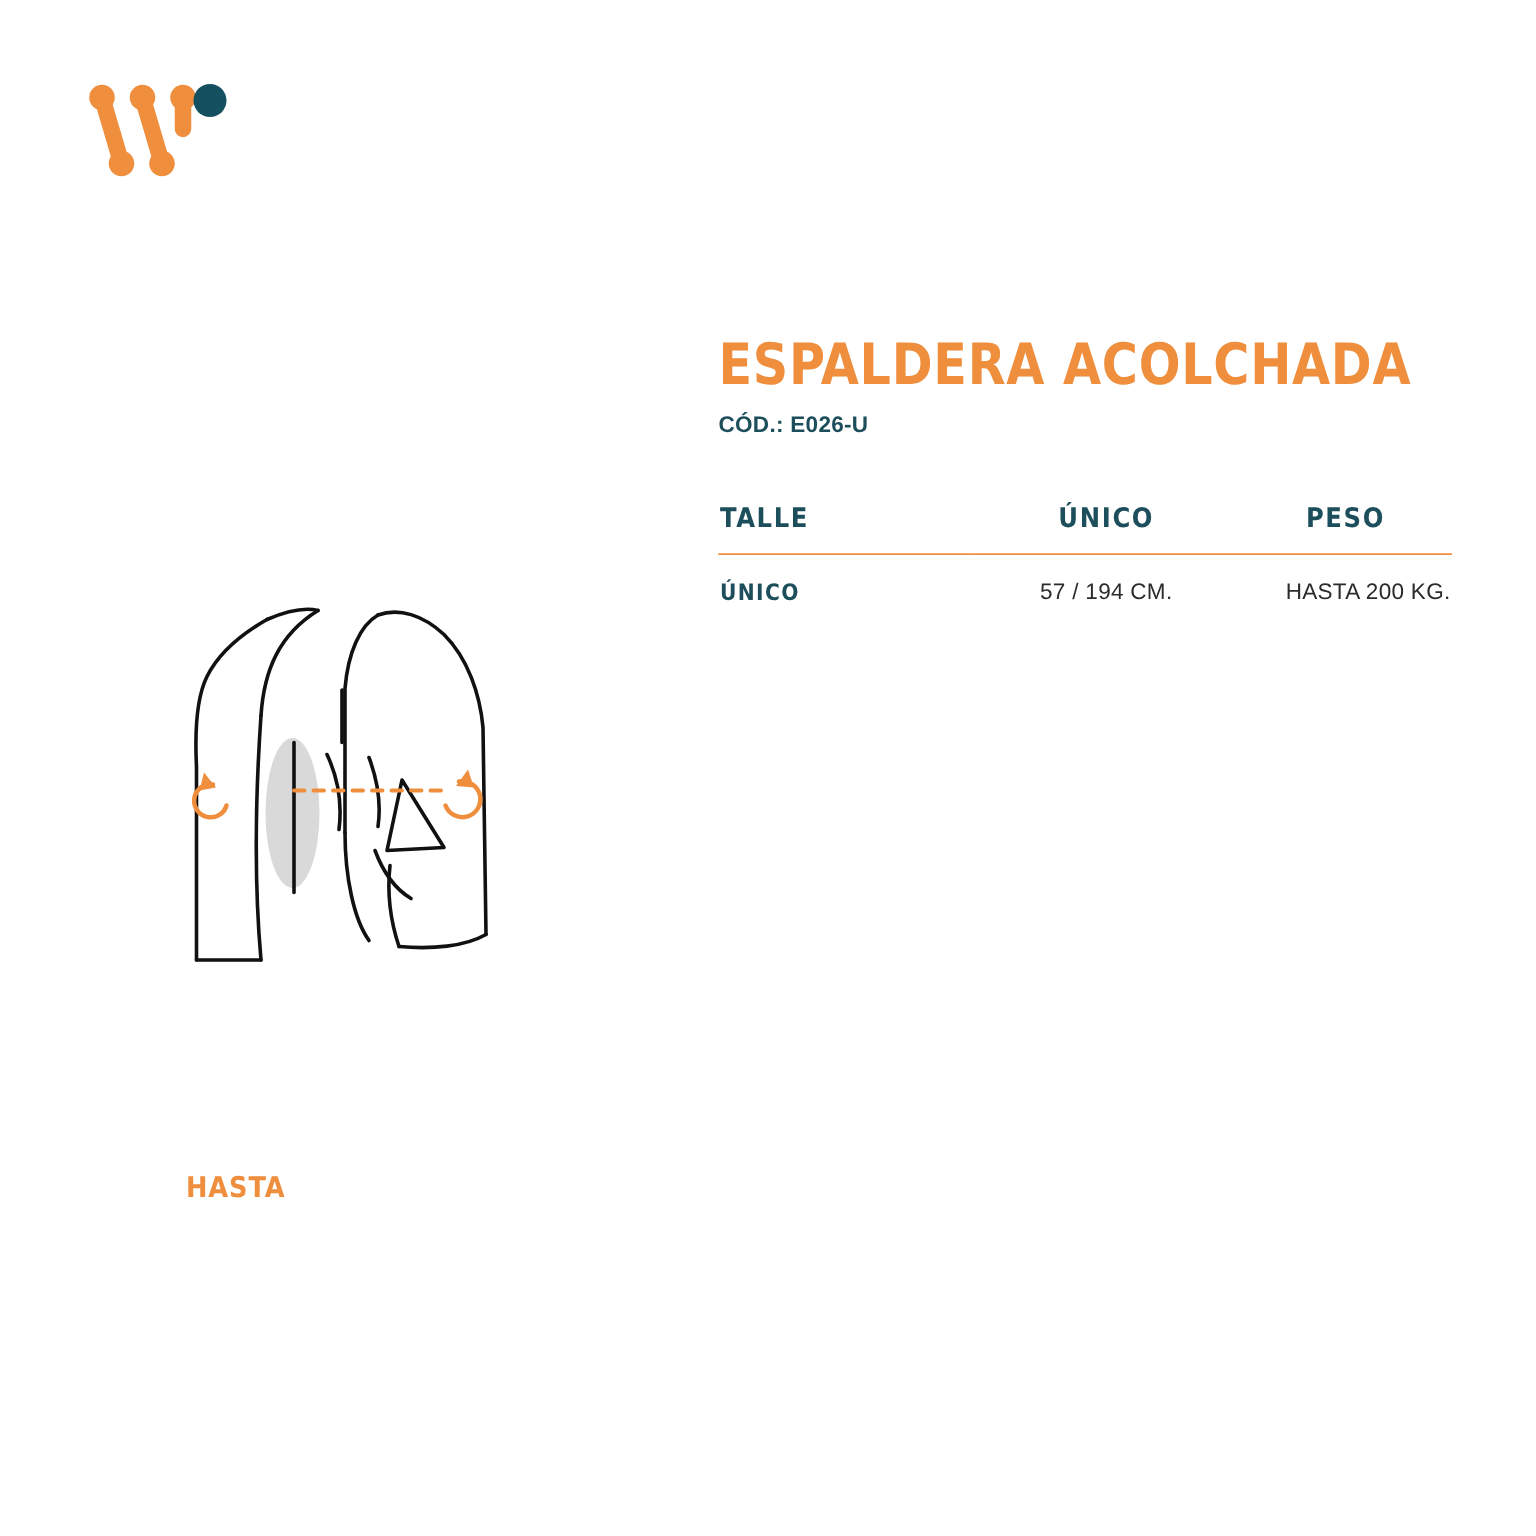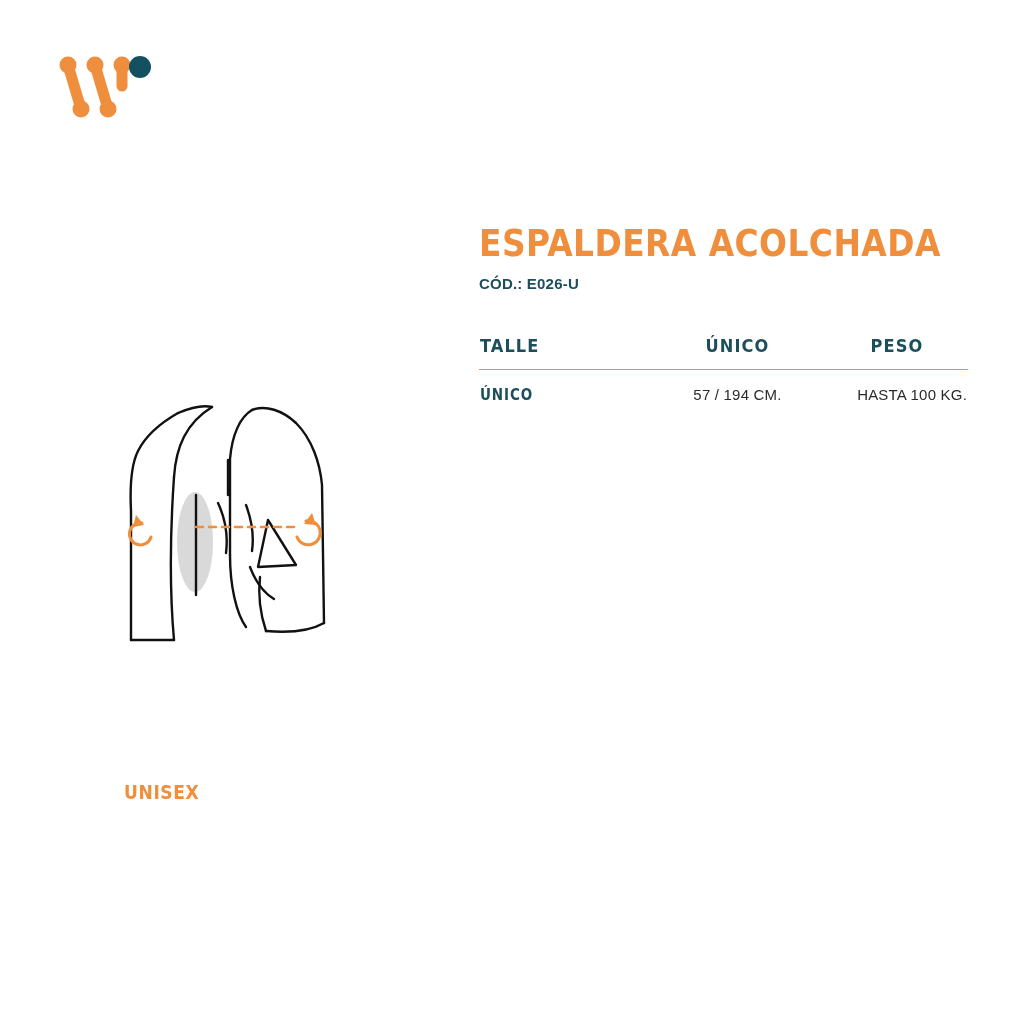--- a/index.html
+++ b/index.html
@@ -176,35 +176,35 @@
 
       <path d="M42,168 a11,11 0 1 0 9,14" fill="none" stroke="#ef8e3d" stroke-width="3" stroke-linecap="round"></path>
       <path d="M36,160 L44,170 L33,172 Z" fill="#ef8e3d"></path>
 
       <path d="M206,166 a12,12 0 1 1 -9,16" fill="none" stroke="#ef8e3d" stroke-width="3" stroke-linecap="round"></path>
       <path d="M212,158 L216,170 L204,169 Z" fill="#ef8e3d"></path>
     </g>
   </svg>
 </div>
 
-<div class="unisex">UNISEX</div>
+<div class="unisex">HASTA</div>
 
 <div class="content">
   <h1 class="product-title">ESPALDERA ACOLCHADA</h1>
   <div class="product-code">CÓD.: E026-U</div>
 
   <table class="size-table">
     <thead>
       <tr>
         <th class="col-talle">TALLE</th>
         <th class="col-torax">ÚNICO</th>
         <th class="col-peso">PESO</th>
       </tr>
     </thead>
     <tbody>
       <tr>
         <td class="col-talle">ÚNICO</td>
         <td class="col-torax">57 / 194 CM.</td>
-        <td class="col-peso">HASTA 100 KG.</td>
+        <td class="col-peso">HASTA 200 KG.</td>
       </tr>
     </tbody>
   </table>
 </div>
 
 </body></html>

